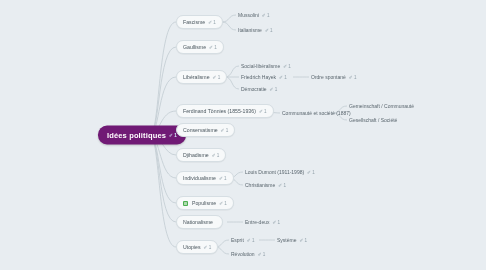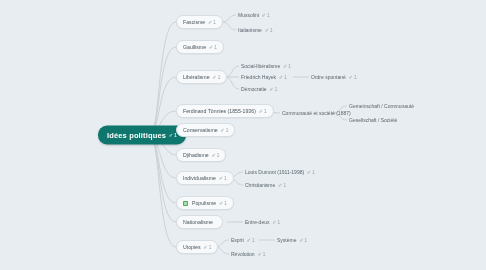--- a/index.html
+++ b/index.html
@@ -14,21 +14,21 @@
   svg.links path{fill:none;stroke:#c2ccd2;stroke-width:.8;}
 
   .node{
     position:absolute;
     display:flex;align-items:center;gap:3px;
     white-space:nowrap;
     transform:translateY(-50%);
   }
   
   .root{
-    background:#0f766e;
+    background:#701a75;
     color:#ffffff;
     border-radius:9px;
     padding:5px 9px;
     font-size:7.5px;
     font-weight:bold;
     letter-spacing:.15px;
     box-shadow:0 1px 2px rgba(0,0,0,.18);
   }
   .root .badge{color:#d8f1fd;}
 

